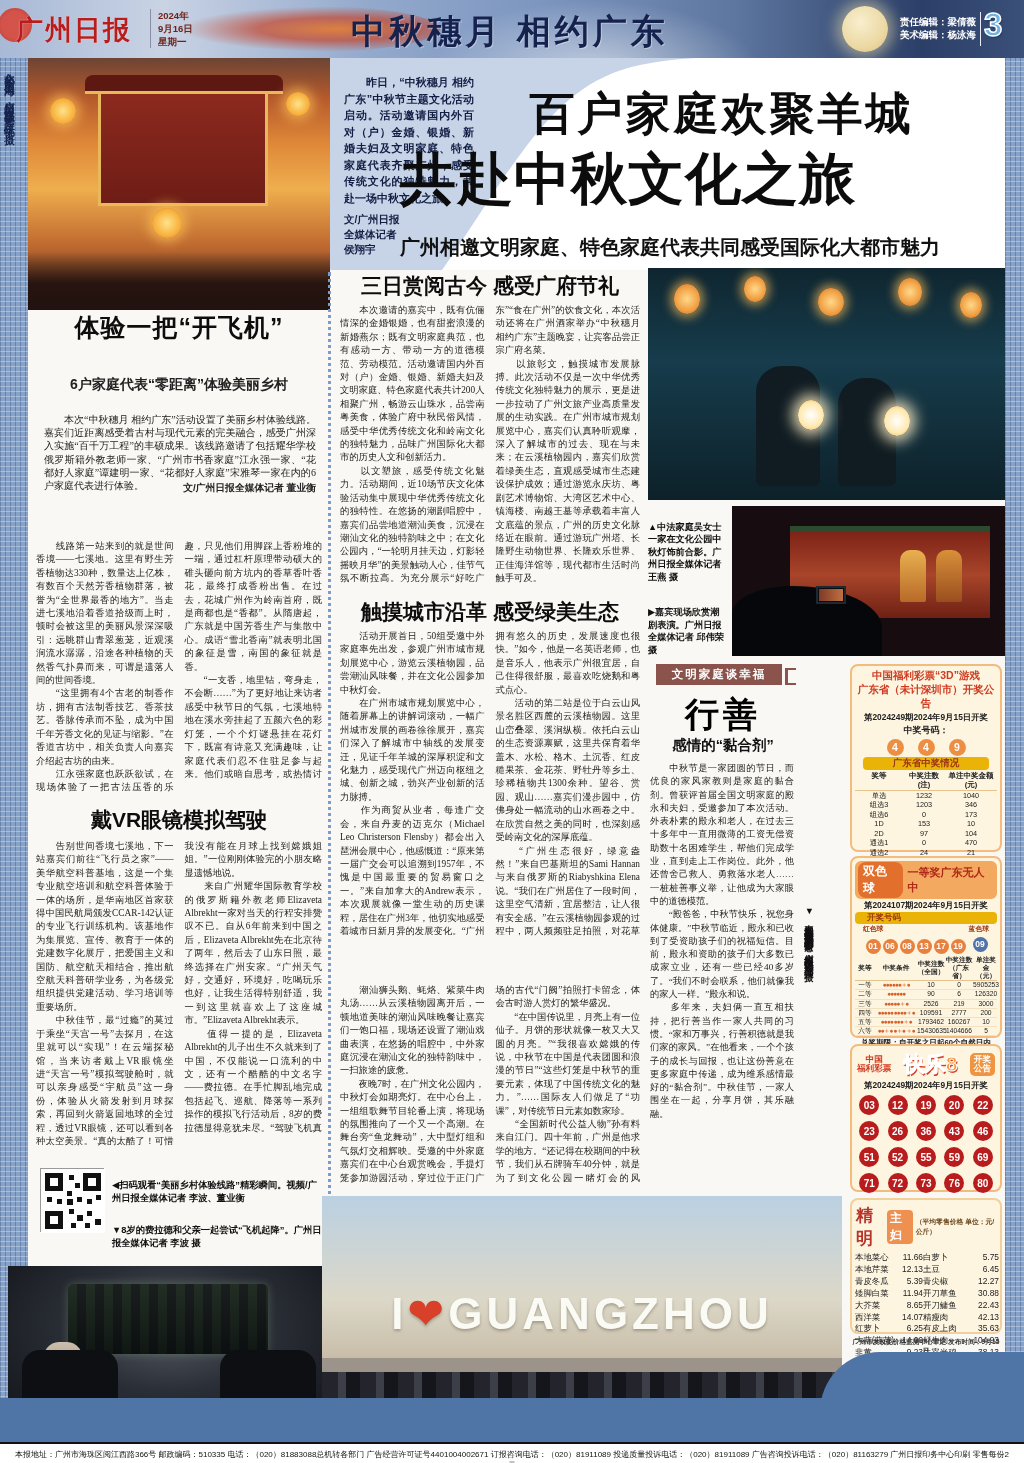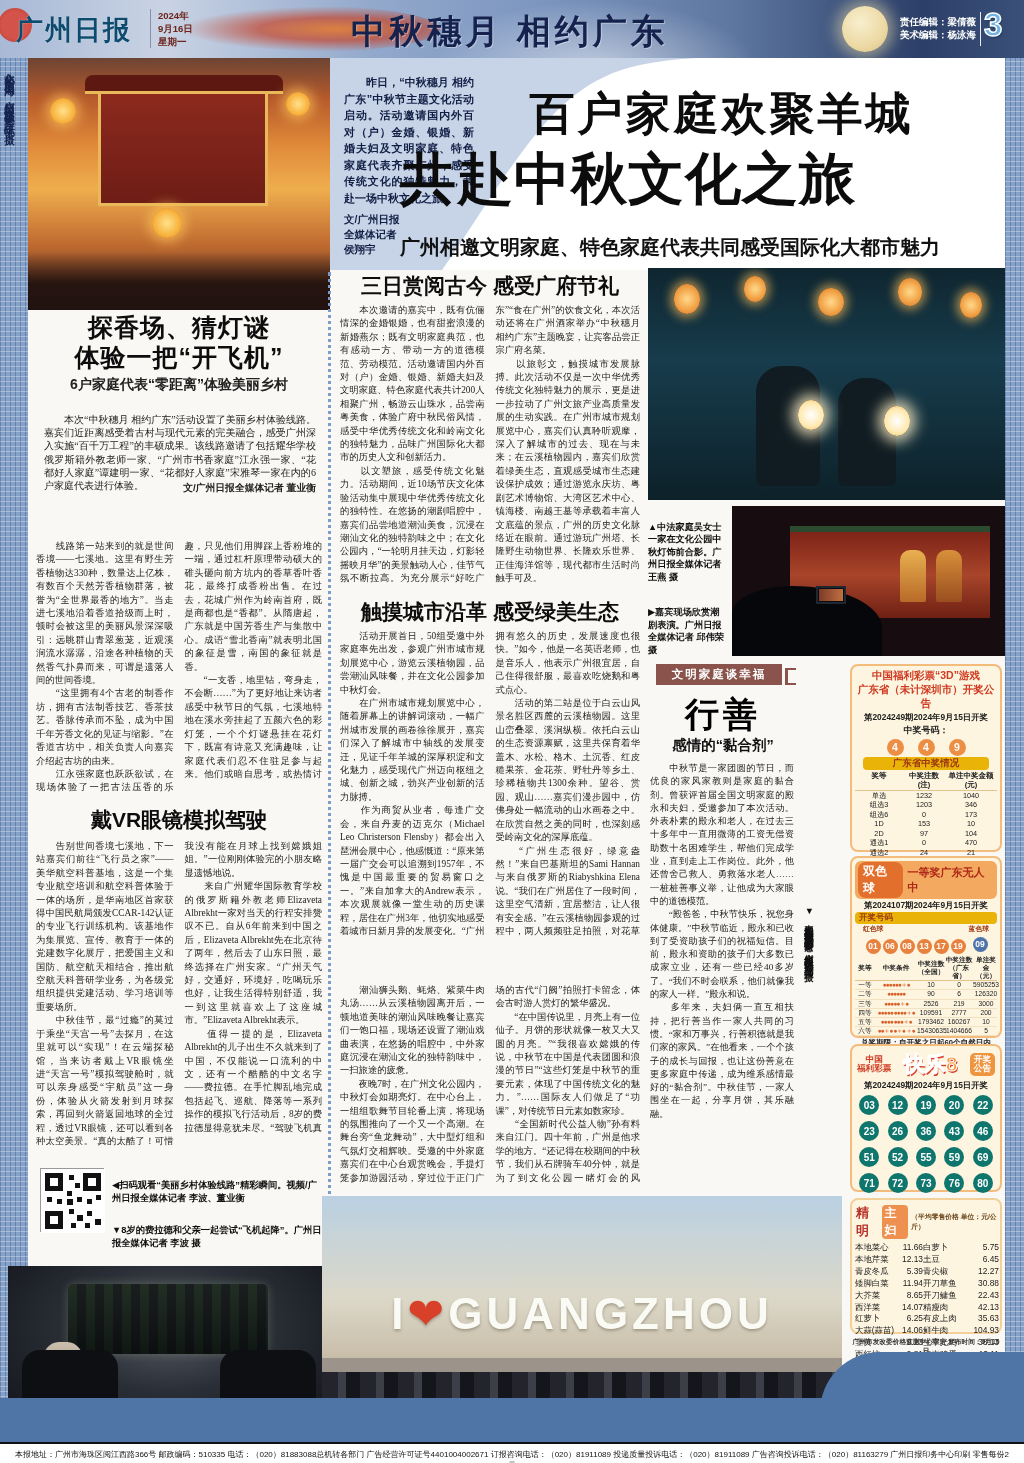--- a/index.html
+++ b/index.html
@@ -8,21 +8,21 @@
   .abs { position:absolute; }
 
   
   .banner { left:0; top:0; width:1024px; height:58px;
     background:linear-gradient(90deg,#a8b9d6 0%,#c9d3e4 16%,#93a9cc 36%,#7e97c0 52%,#5d769f 72%,#2c3f68 90%,#3a5078 100%); }
   .banner:before{content:"";position:absolute;left:180px;top:6px;width:260px;height:46px;
     background:radial-gradient(ellipse at 60% 50%, rgba(230,120,40,.85) 0%, rgba(200,60,30,.65) 35%, rgba(120,60,90,0) 70%);border-radius:50%;}
   .banner:after{content:"";position:absolute;left:430px;top:0;width:330px;height:58px;
     background:radial-gradient(ellipse at 50% 120%, rgba(255,255,255,.55), rgba(255,255,255,0) 70%);}
   .masthead-logo { left:16px; top:12px; font-family:"Liberation Serif","DejaVu Serif",serif; font-weight:bold;
-    font-size:27px; color:#0c4a6e; letter-spacing:2px; text-shadow:0 0 1px #fff; }
+    font-size:27px; color:#b91c1c; letter-spacing:2px; text-shadow:0 0 1px #fff; }
   .masthead-seal { left:-2px; top:8px; width:34px; height:34px; border-radius:50%;
     background:radial-gradient(circle,#d8473a 55%,#b52c22 100%); opacity:.9; }
   .datebox { left:150px; top:9px; width:52px; font-size:9.5px; line-height:13px; color:#6d241c; font-weight:bold;
     border-left:1px solid #8a8fa6; padding-left:7px; }
   .banner-title { left:330px; top:9px; width:360px; text-align:center; font-size:34px; font-weight:900;
     color:#16224e; letter-spacing:4px; text-shadow:1px 1px 0 rgba(255,255,255,.35); }
   .moon { left:842px; top:6px; width:46px; height:46px; border-radius:50%;
     background:radial-gradient(circle at 40% 35%,#f8efcf 0%,#ecd9a4 60%,#d9c083 100%); box-shadow:0 0 14px 6px rgba(240,225,170,.5); }
   .editors { left:866px; top:15px; width:110px; text-align:right; font-size:9.5px; line-height:13px; color:#fff; font-weight:bold; }
   .editors-sep { left:980px; top:12px; width:1px; height:34px; background:#e8edf5; }
@@ -151,37 +151,37 @@
 
   
   .lbox { position:absolute; left:850px; width:152px; background:#fdf5e0; border:2px solid #f3bb7c; border-radius:8px; padding:3px 3px; }
   .lbox .red { color:#cf3a20; font-weight:bold; text-align:center; }
   .l-draw { font-size:8.4px; text-align:center; color:#222; margin:1px 0; font-weight:bold; }
   .band { background:#eab308; border-radius:4px; color:#9c3710; font-weight:bold; text-align:center; }
   .ball { display:inline-flex; align-items:center; justify-content:center; border-radius:50%; color:#fff; font-weight:bold; }
   .b3d { width:17px; height:17px; background:#ec8f44; font-size:10.5px; margin:0 7px; }
   .bred { width:15px; height:15px; background:#e9813e; font-size:8.5px; margin:0 1px; }
   .bblue { width:15px; height:15px; background:#4e74aa; font-size:8.5px; margin-left:6px; }
-  .bkl8 { width:20px; height:20px; background:#0f766e; font-size:10px; }
+  .bkl8 { width:20px; height:20px; background:#b91c1c; font-size:10px; }
   .grid-row { display:grid; text-align:center; color:#222; }
   .t3d { grid-template-columns:48px 42px 1fr; font-size:7.3px; line-height:9.5px; }
   .t3d-head { font-weight:bold; font-size:7.5px; border-bottom:1px solid #e5c48e; }
   .tssq { grid-template-columns:20px 42px 28px 28px 26px; font-size:6.7px; line-height:8.2px; align-items:center; }
   .tssq-head { font-weight:bold; border-bottom:1px solid #e5c48e; }
   .cond { color:#d9622b; letter-spacing:-1px; }
   .ssq-note { font-size:7.6px; font-weight:bold; text-align:center; color:#222; margin-top:2px; }
   .kl8-head { display:flex; align-items:center; justify-content:space-between; padding:1px 2px; }
   .kl8-brand { font-size:8.6px; line-height:9.5px; color:#cf3a20; font-weight:bold; white-space:pre-line; text-align:center; }
   .kl8-logo { font-size:21px; font-weight:900; color:#f59a3e; -webkit-text-stroke:1px #fff;
     text-shadow:1px 2px 0 #d8402a; }
   .kl8-notice { background:#ef9540; color:#fff; border-radius:5px; font-size:8.6px; line-height:9.5px;
     font-weight:bold; padding:2px 4px; white-space:pre-line; text-align:center; }
   .kl8-grid { display:grid; grid-template-columns:repeat(5,1fr); justify-items:center; row-gap:6px; margin-top:4px; }
   .pr-head { display:flex; align-items:center; gap:3px; padding:1px 0 2px 1px; }
-  .pr-t1 { color:#b8342a; font-weight:900; font-size:13px; }
+  .pr-t1 { color:#b8342a; font-weight:900; font-size:17px; }
   .pr-t2 { background:#ee9050; color:#fff; font-weight:900; font-size:12px; border-radius:4px; padding:0 3px; }
   .pr-note { font-size:6.8px; color:#6d4a20; font-weight:bold; }
   .tpr { grid-template-columns:42px 26px 46px 30px; font-size:8.4px; line-height:11.9px; }
   .tpr span:nth-child(odd){ text-align:left; } .tpr span:nth-child(even){ text-align:right; }
   .pr-foot { left:850px; top:1338px; width:152px; font-size:6.7px; color:#333; text-align:center; font-weight:bold; }
 
   
   .wave-band { left:0; top:1398px; width:1024px; height:44px; background:#4f74a6; }
   .wave-bump { left:820px; top:1352px; width:204px; height:90px; background:#4f74a6; border-radius:60px 0 0 0; }
   .wave-bump2 { left:0; top:1420px; width:120px; height:22px; background:#4f74a6; border-radius:0 40px 0 0; }
@@ -230,21 +230,20 @@
   <div class="abs lead-byline">文/广州日报
 全媒体记者
 侯翔宇</div>
   <div class="abs lead-h1">百户家庭欢聚羊城</div>
   <div class="abs lead-h2">共赴中秋文化之旅</div>
   <div class="abs lead-sub">广州相邀文明家庭、特色家庭代表共同感受国际化大都市魅力</div>
 
   <div class="abs dots-sep"></div>
 
   <div class="abs sec-title la-h">
-    <div>探香场、猜灯谜</div>
     <div>体验一把“开飞机”</div>
   </div>
   <div class="abs la-sub">6户家庭代表“零距离”体验美丽乡村</div>
   <div class="abs la-lead">　　本次“中秋穗月 相约广东”活动设置了美丽乡村体验线路。嘉宾们近距离感受着古村与现代元素的完美融合，感受广州深入实施“百千万工程”的丰硕成果。该线路邀请了包括耀华学校俄罗斯籍外教老师一家、“广州市书香家庭”江永强一家、“花都好人家庭”谭建明一家、“花都好人家庭”宋雅琴一家在内的6户家庭代表进行体验。</div>
   <div class="abs la-byline">文/广州日报全媒体记者 董业衡</div>
   <div class="abs body-2col la-b1">　　线路第一站来到的就是世间香境——七溪地。这里有野生芳香植物达330种，数量达上亿株，有数百个天然芳香植物群落，被誉为“全世界最香的地方”。当走进七溪地沿着香道拾级而上时，顿时会被这里的美丽风景深深吸引：远眺群山青翠葱茏，近观溪涧流水潺潺，沿途各种植物的天然香气扑鼻而来，可谓是遗落人间的世间香境。
 　　“这里拥有4个古老的制香作坊，拥有古法制香技艺、香茶技艺。香脉传承而不坠，成为中国千年芳香文化的见证与缩影。”在香道古坊中，相关负责人向嘉宾介绍起古坊的由来。
 　　江永强家庭也跃跃欲试，在现场体验了一把古法压香的乐趣，只见他们用脚踩上香粉堆的一端，通过杠杆原理带动硕大的碓头砸向前方坑内的香草香叶香花，最终打成香粉出售。在过去，花城广州作为岭南首府，既是商都也是“香都”。从隋唐起，广东就是中国芳香生产与集散中心。成语“雪北香南”就表明北国的象征是雪，南国的象征就是香。
 　　“一支香，地里钻，弯身走，不会断……”为了更好地让来访者感受中秋节日的气氛，七溪地特地在溪水旁挂起了五颜六色的彩灯笼，一个个灯谜悬挂在花灯下，既富有诗意又充满趣味，让家庭代表们忍不住驻足参与起来。他们或暗自思考，或热情讨论，让中秋喜庆的节日氛围愈发浓厚。</div>
   <div class="abs sec-title la-t2">戴VR眼镜模拟驾驶</div>
@@ -436,21 +435,21 @@
         </div>
       </div>
   </div>
 
   <div class="lbox" style="top:856px; height:182px;">
     <div style="display:flex;align-items:center;gap:4px;background:#f3a95f;border-radius:6px;padding:1px 3px;">
       <span style="background:#e2702c;color:#fff;font-weight:900;font-size:12px;border-radius:8px;padding:1px 5px;">双色球</span>
       <span style="color:#b02818;font-weight:900;font-size:11px;">一等奖广东无人中</span>
     </div>
     <div class="l-draw">第2024107期2024年9月15日开奖</div>
-    <div class="band" style="font-size:8.5px;text-align:left;padding-left:4px;">开奖号码</div>
+    <div class="band" style="font-size:8.5px;text-align:left;padding-left:12px;">开奖号码</div>
     <div style="display:flex;justify-content:space-between;padding:0 8px;font-size:6.8px;font-weight:bold;color:#9c3710;">
       <span>红色球</span>
         <span>蓝色球</span>
     </div>
     <div style="display:flex;align-items:center;justify-content:center;margin:1px 0 2px;">
       <span><span class="ball bred">01</span><span class="ball bred">06</span><span class="ball bred">08</span><span class="ball bred">13</span><span class="ball bred">17</span><span class="ball bred">19</span></span>
       <span class="ball bblue">09</span>
     </div>
     <div class="grid-row tssq tssq-head">
 

